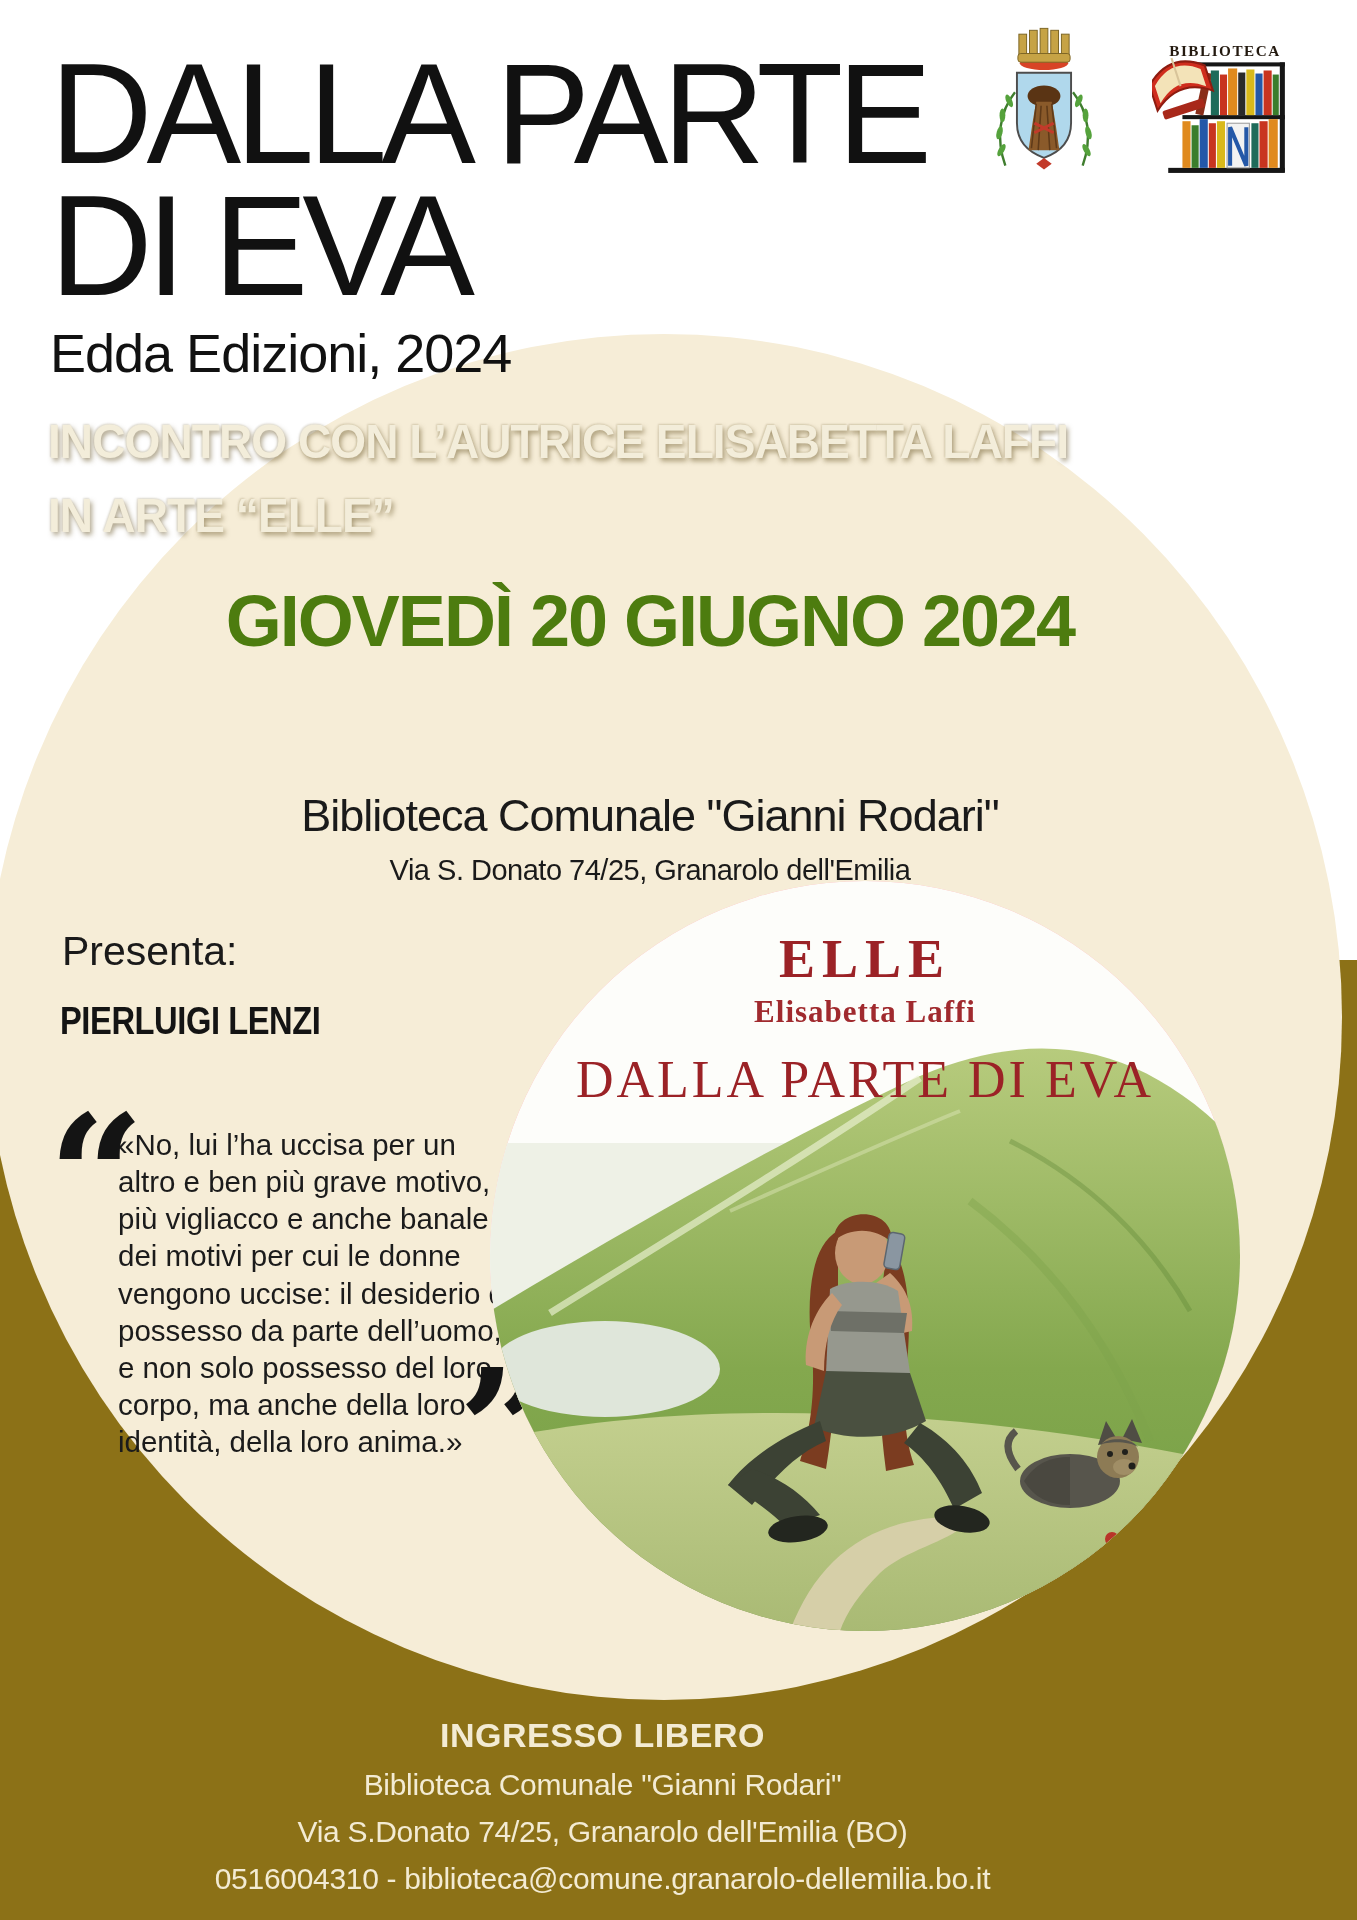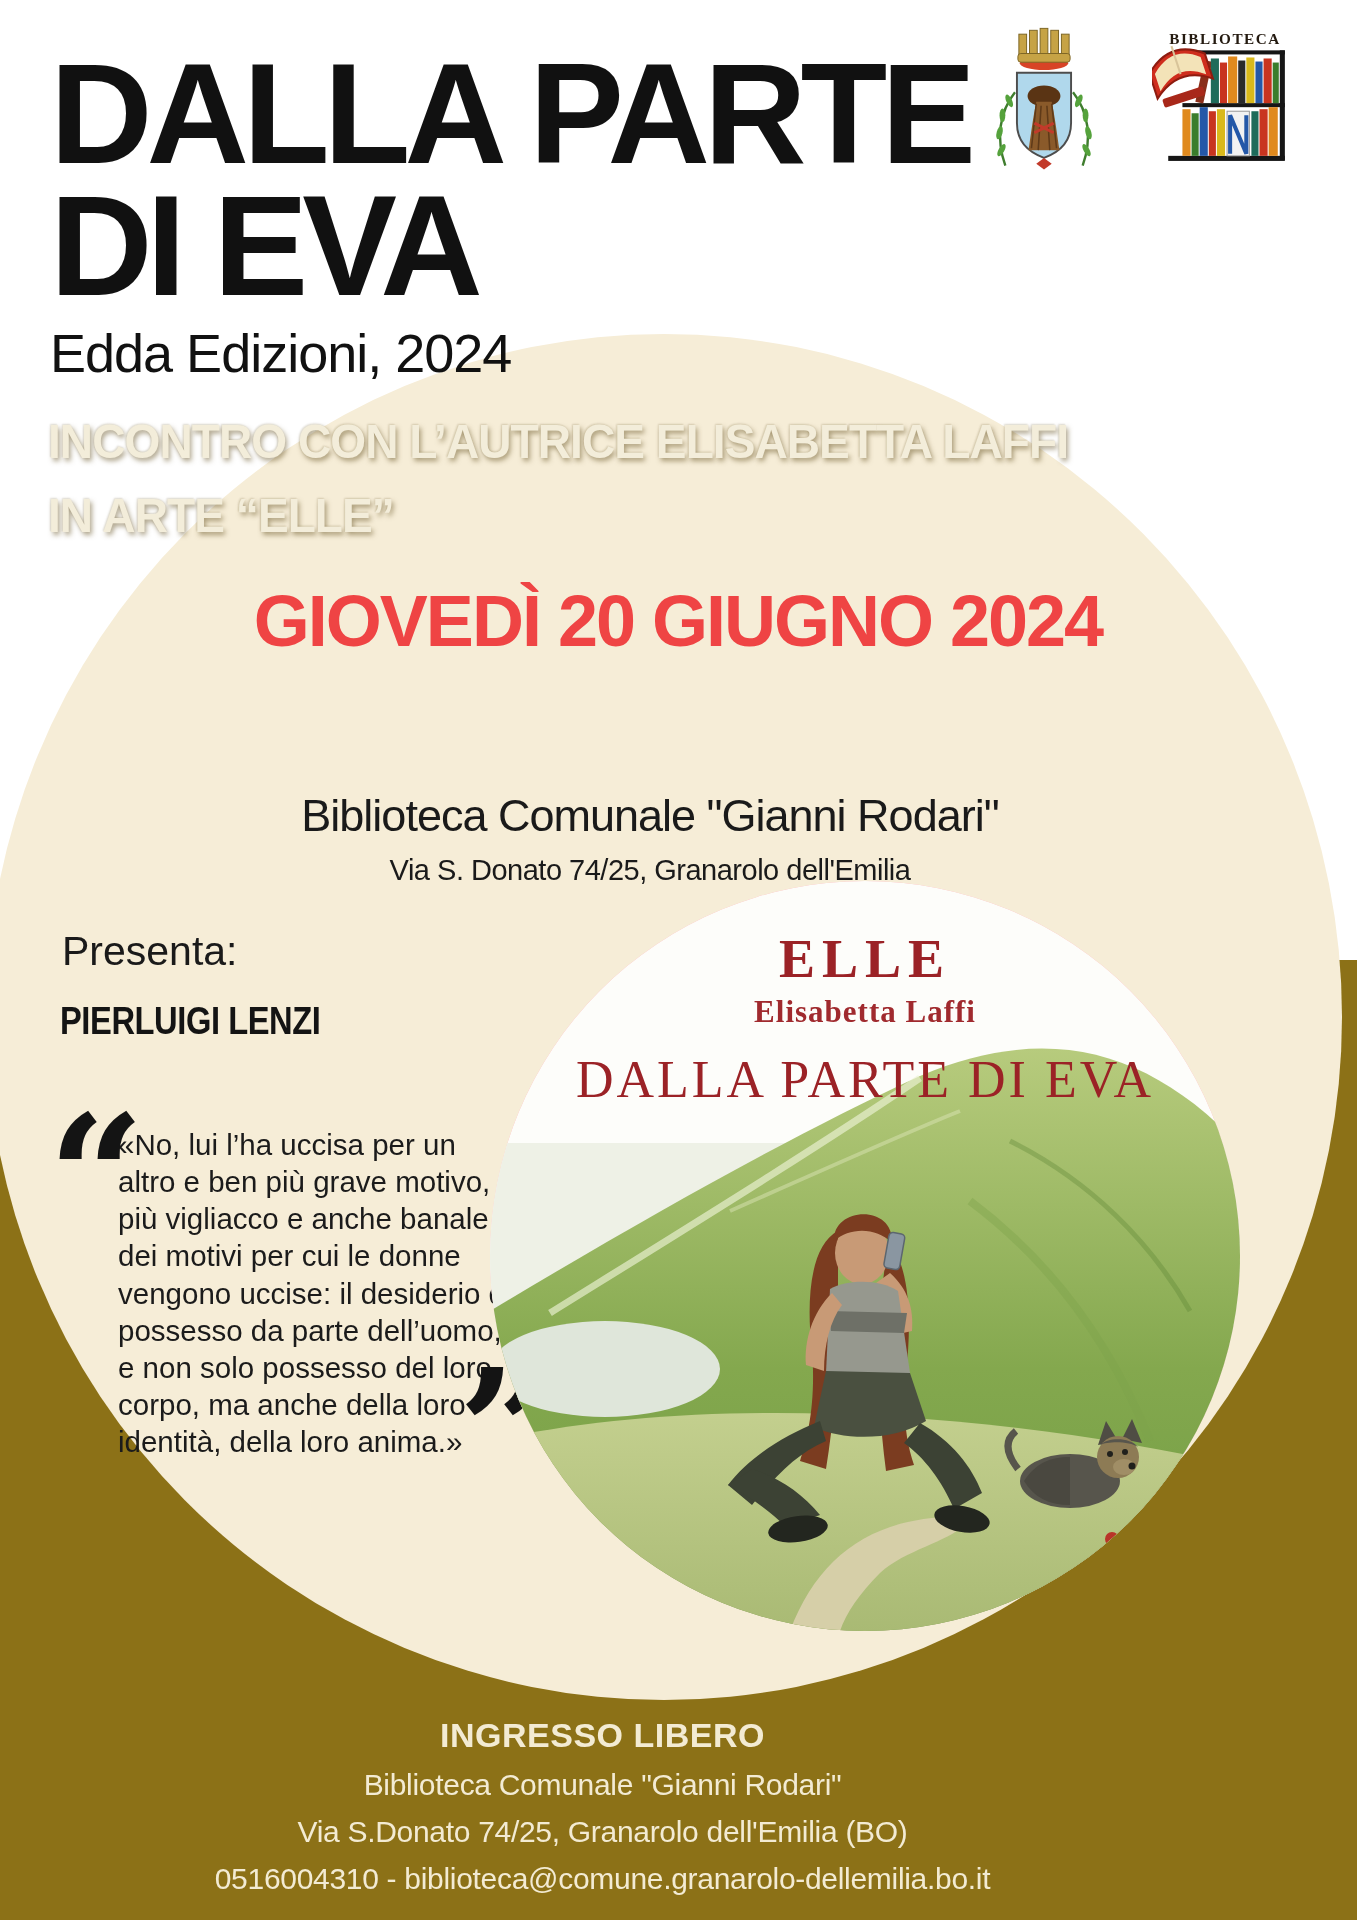--- a/index.html
+++ b/index.html
@@ -4,33 +4,33 @@
 <style>
   html,body{margin:0;padding:0;background:#555;}
   .poster{
     position:relative;width:1357px;height:1920px;background:#ffffff;
     overflow:hidden;font-family:"Liberation Sans",sans-serif;color:#141414;
   }
   .olive-bg{position:absolute;left:0;top:960px;width:1357px;height:960px;background:#8c7117;}
   .cream-circle{position:absolute;left:-14px;top:334px;width:1356px;height:1366px;
     border-radius:50%;background:#f6edd7;}
   
-  .title{position:absolute;left:50px;top:48px;font-weight:bold;font-size:142px;
+  .title{position:absolute;left:50px;top:48px;font-weight:normal;font-size:142px;
     letter-spacing:-6px;line-height:0.93;color:#111;}
   .publisher{position:absolute;left:50px;top:322px;font-size:54px;letter-spacing:-1px;color:#111;}
   .coa{position:absolute;left:986px;top:24px;}
-  .biblogo{position:absolute;left:1152px;top:28px;}
+  .biblogo{position:absolute;left:1152px;top:40px;}
   
   .subtitle{position:absolute;left:48px;top:404px;font-weight:bold;font-size:49px;
     letter-spacing:-1px;line-height:74px;color:#f3edda;
     text-shadow:2px 3px 5px rgba(95,75,25,.5), -1px -1px 2px rgba(95,75,25,.18);
     transform:scaleX(.94);transform-origin:0 0;white-space:nowrap;}
   
   .date-block{position:absolute;left:0;top:576px;width:1300px;text-align:center;
-    font-weight:bold;font-size:72px;letter-spacing:-2px;line-height:90px;color:#ef4444;margin-left:28px;}
+    font-weight:bold;font-size:72px;letter-spacing:-2px;line-height:90px;color:#4d7c0f;}
   .venue-block{position:absolute;left:0;top:790px;width:1300px;text-align:center;color:#1a1a1a;}
   .venue-line{font-size:45px;letter-spacing:-1px;}
   .address-line{font-size:29px;letter-spacing:-.5px;margin-top:12px;}
   
   .presenta{position:absolute;left:62px;top:928px;font-size:41px;color:#1a1a1a;}
   .presenter-name{position:absolute;left:60px;top:1000px;font-weight:bold;font-size:38px;
     letter-spacing:-.5px;transform:scaleX(.86);transform-origin:0 0;white-space:nowrap;}
   
   .quote-block{position:absolute;left:118px;top:1126px;width:402px;font-size:29.5px;
     line-height:1.26;color:#1b1b1b;}

